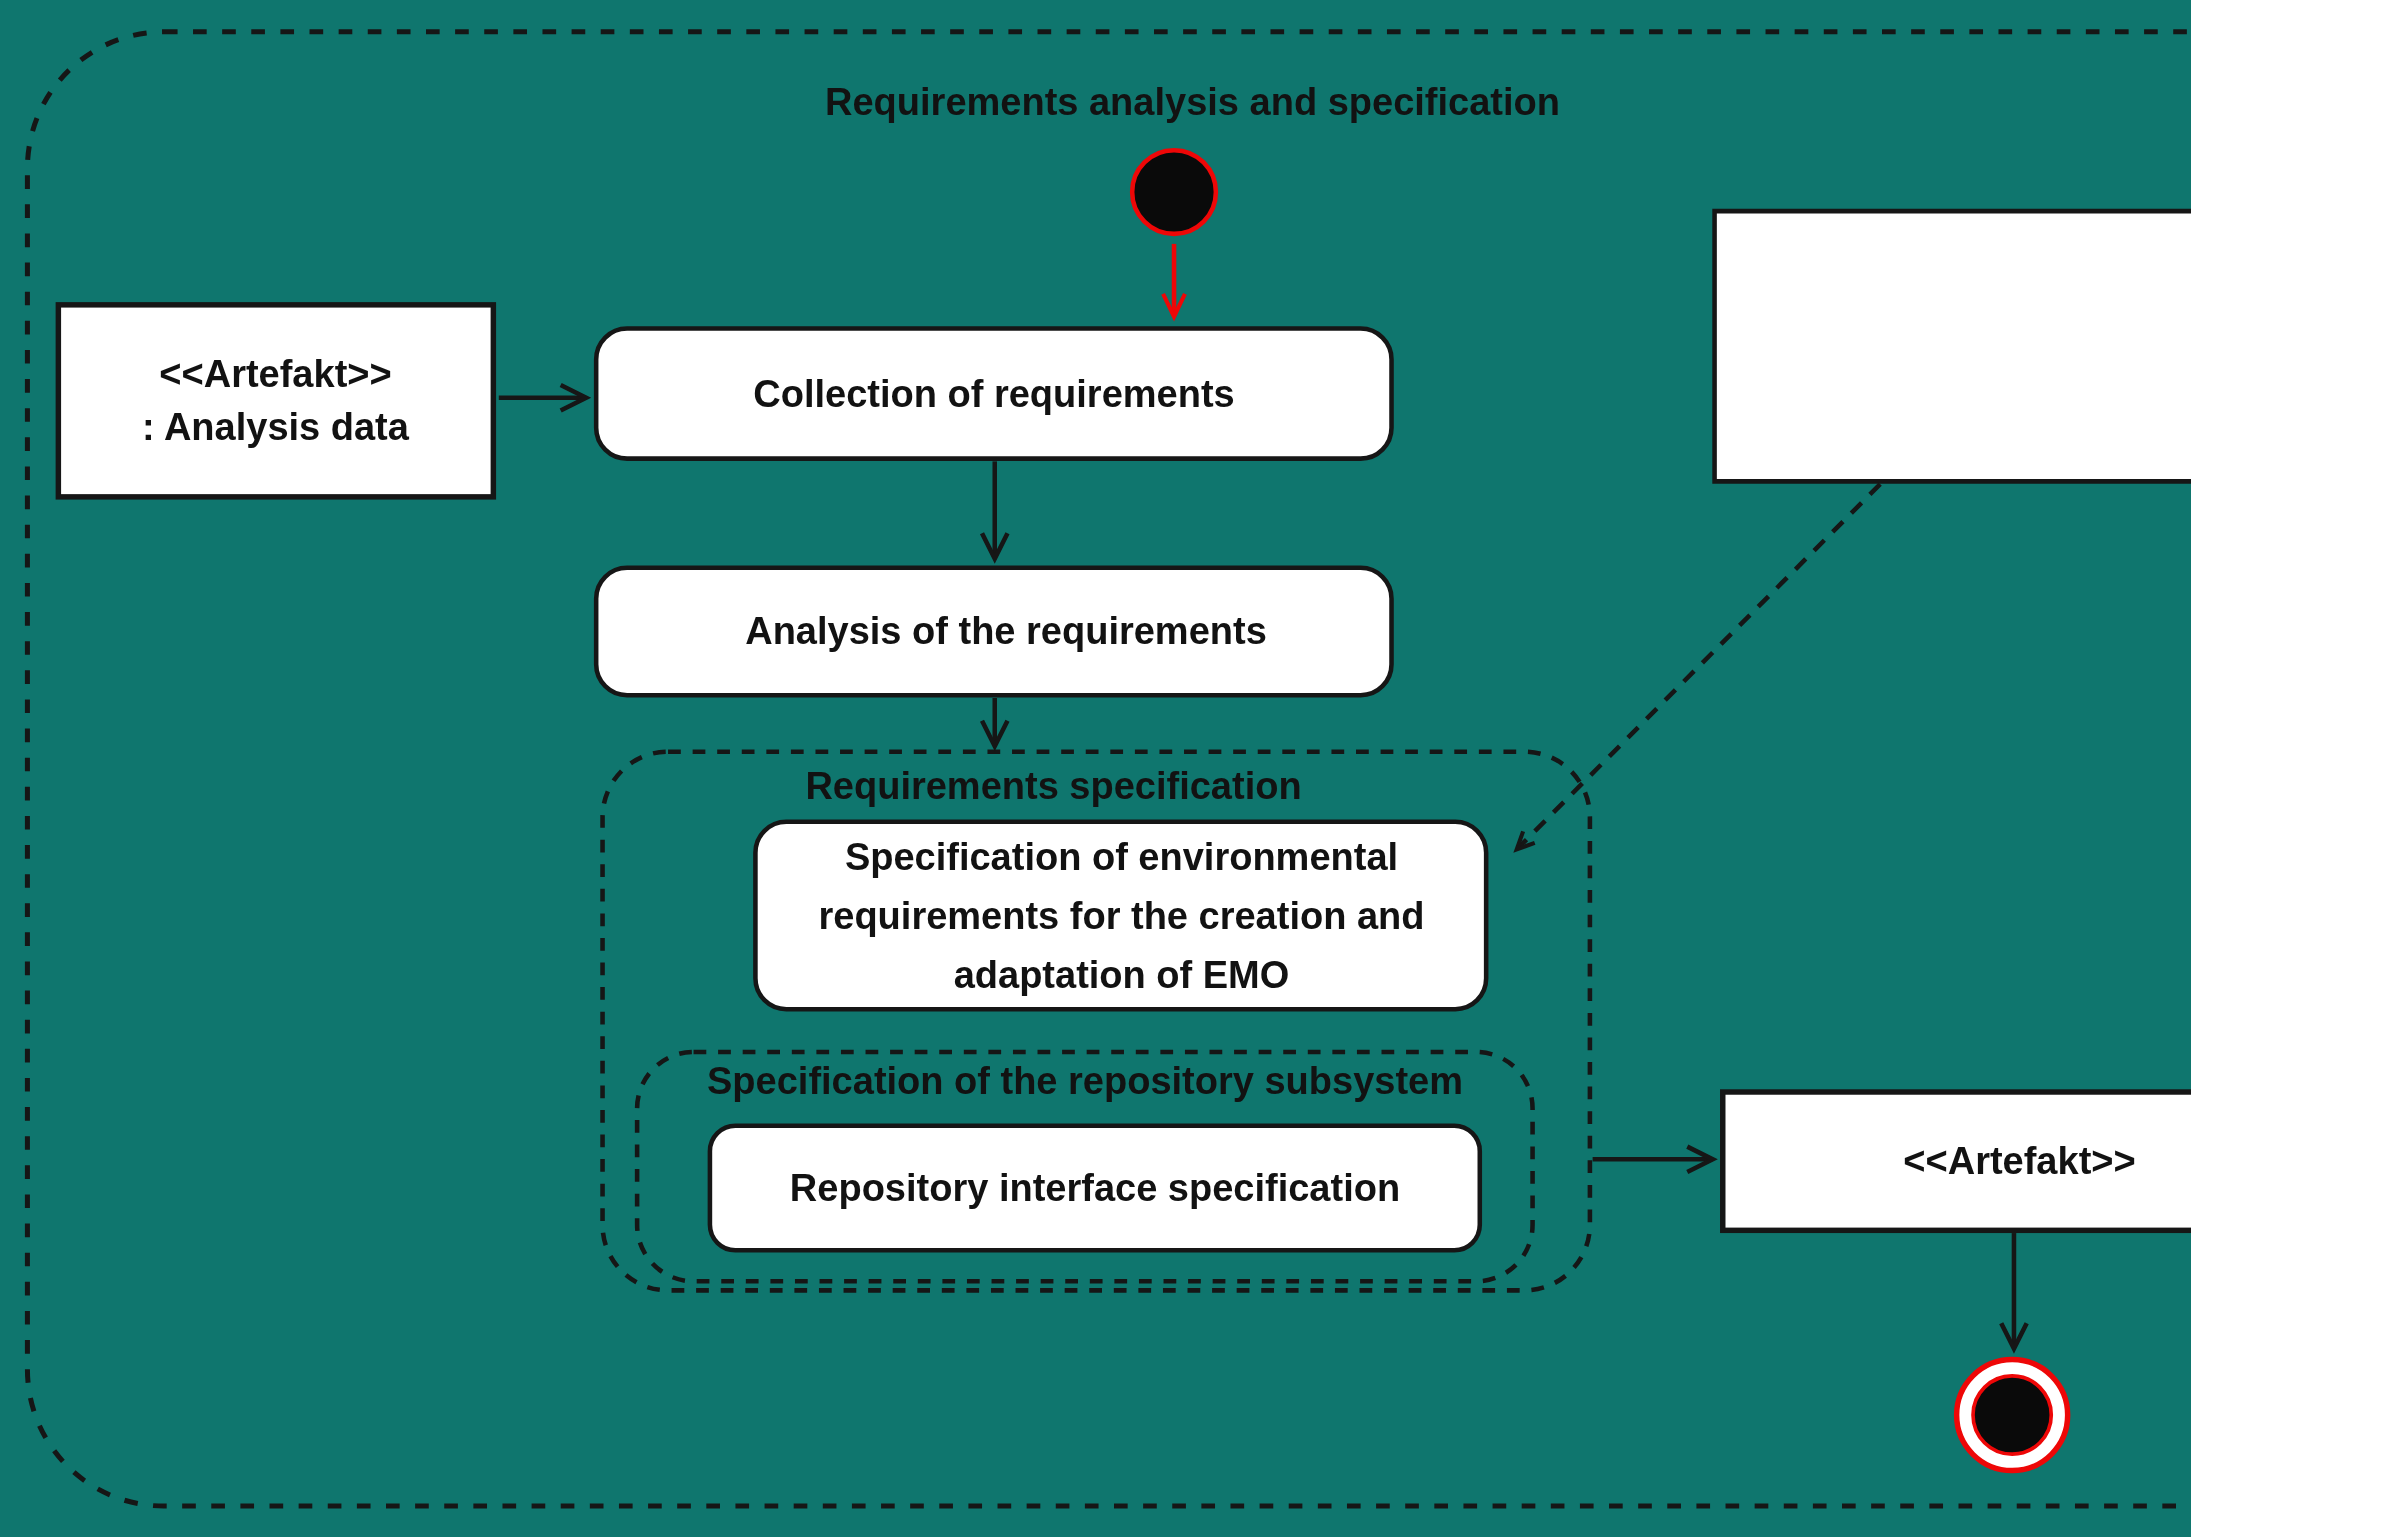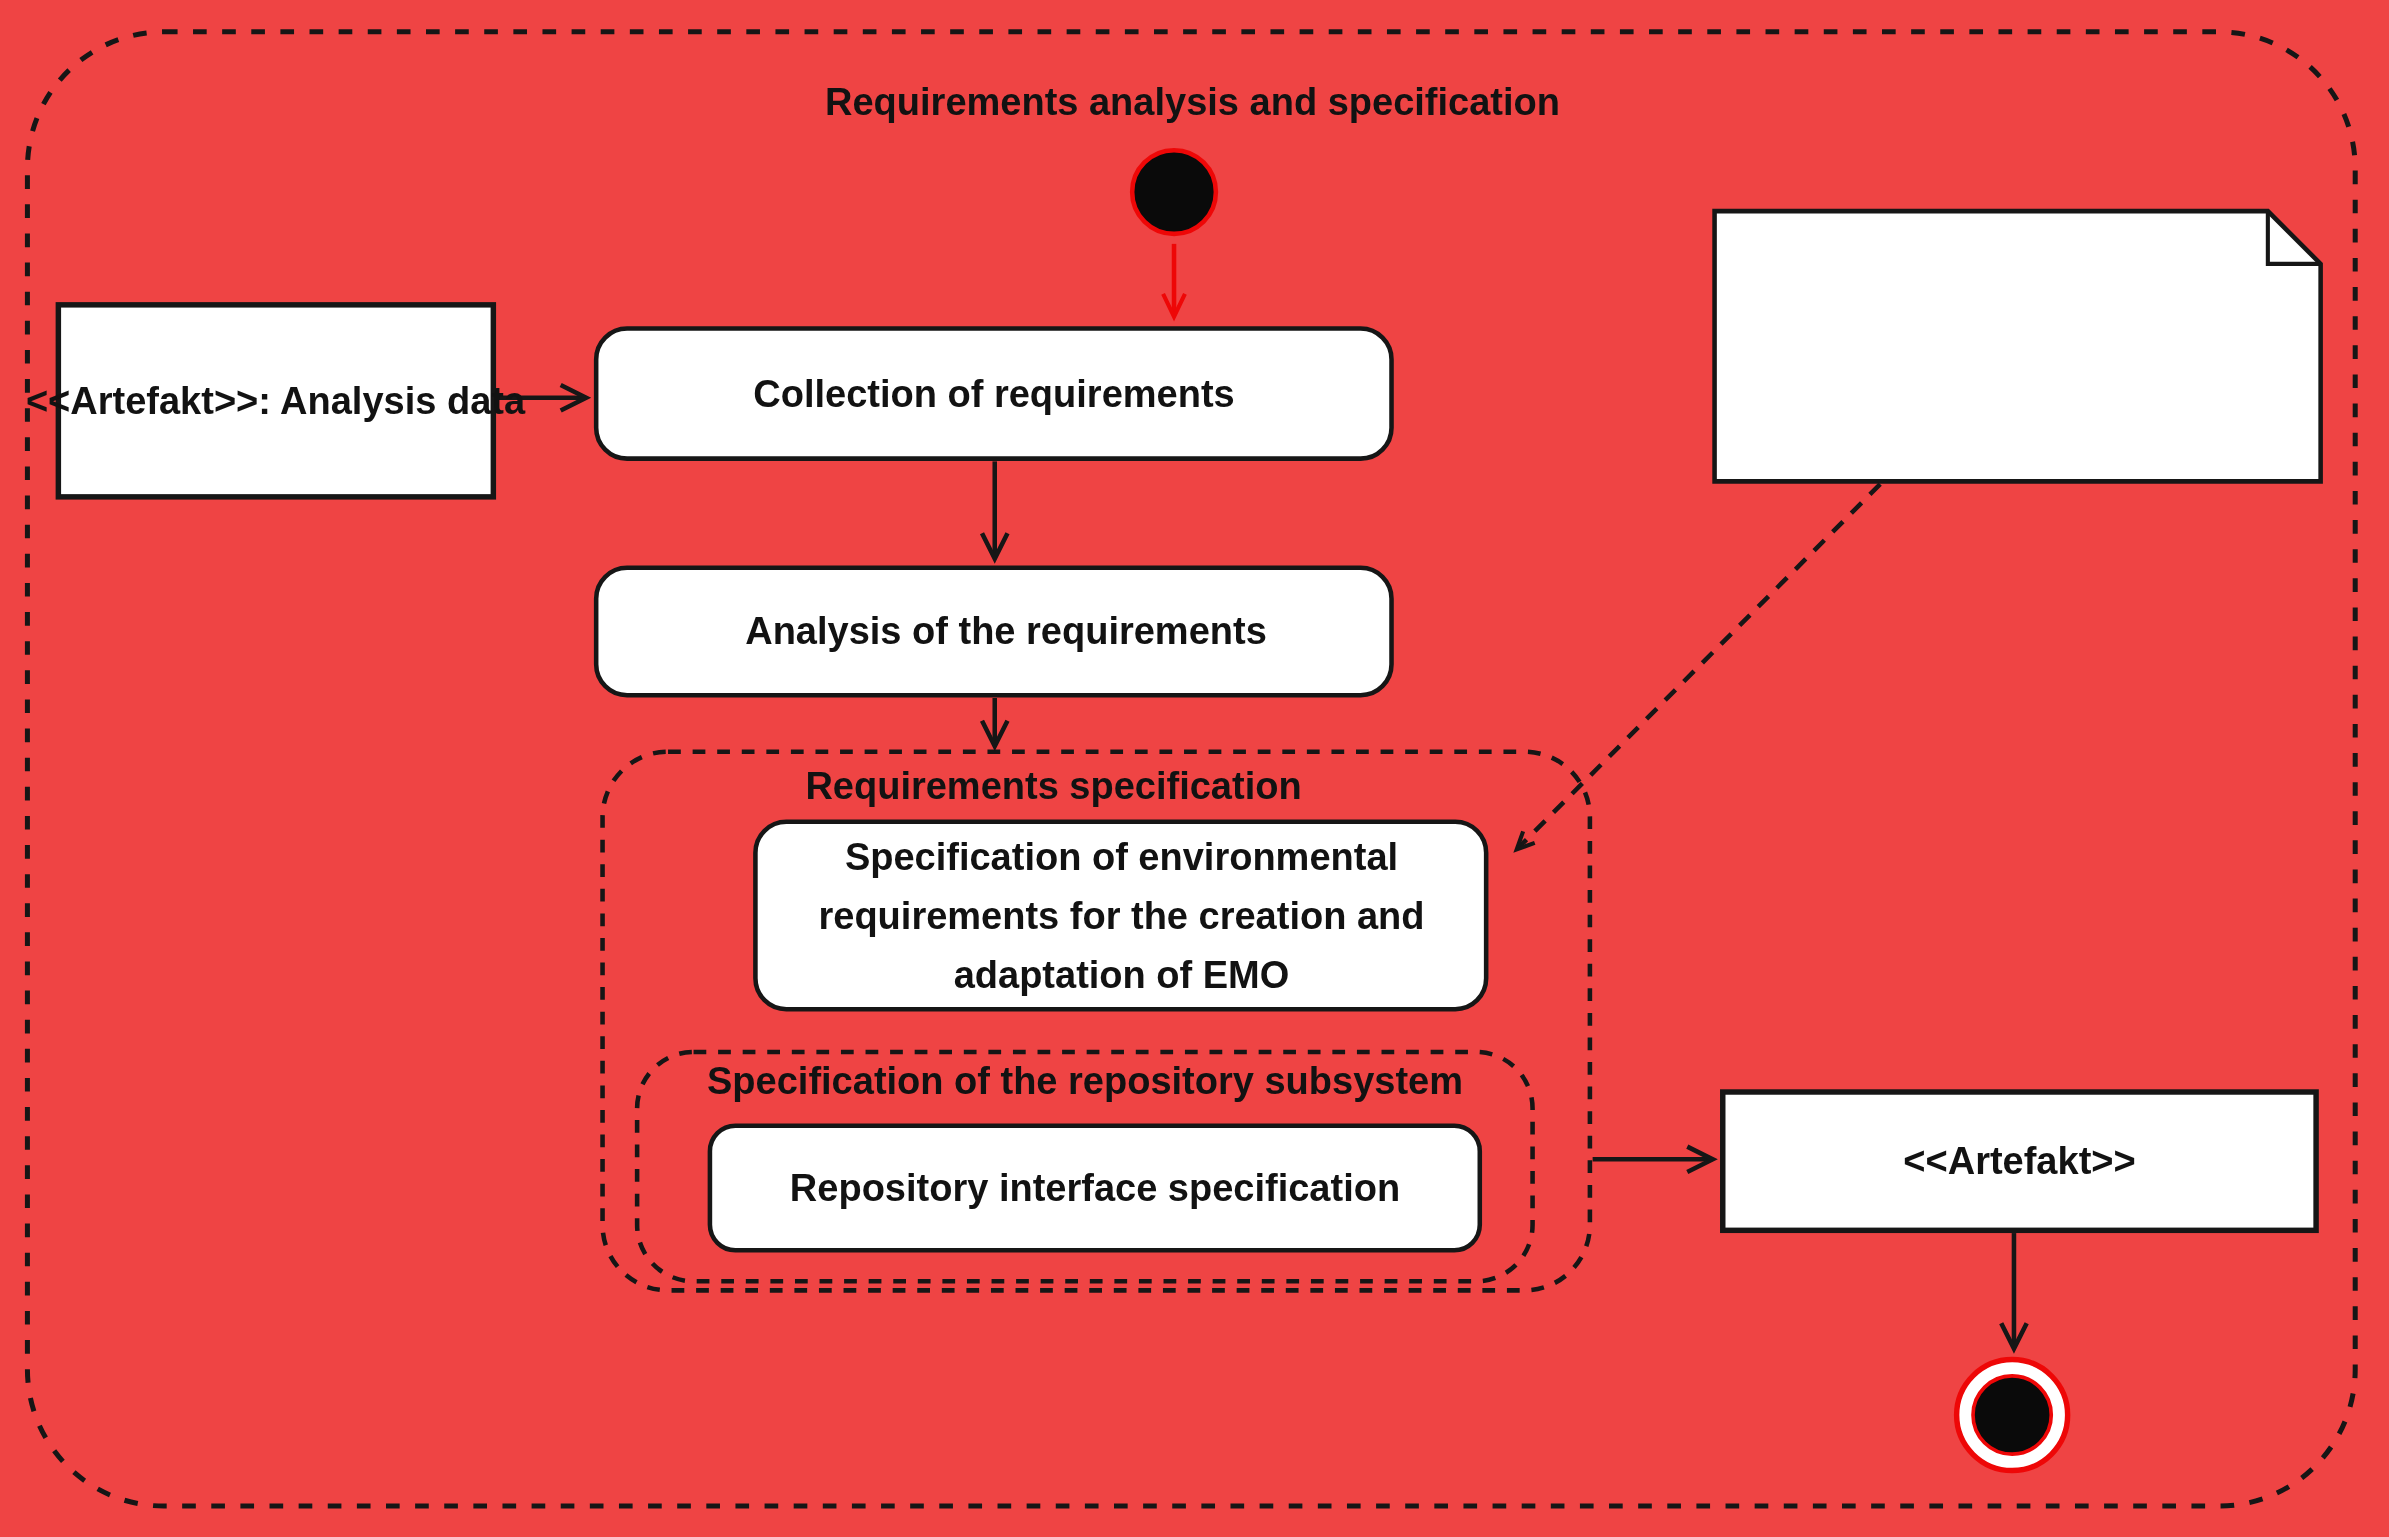--- a/index.html
+++ b/index.html
@@ -1,36 +1,36 @@
 <!DOCTYPE html>
 <html style="font-size:14.6px"><head>
 <meta charset="utf-8">
 <style>
   html,body{margin:0;padding:0;background:#ffffff;}
   #canvas{
     position:relative;
-    width:2389px;height:1537px;
-    background:#ef4444;
+    width:2191px;height:1537px;
+    background:#0f766e;
     font-family:"Liberation Sans","DejaVu Sans",sans-serif;
     color:#121212;
     overflow:hidden;
   }
   #shapes{position:absolute;left:0;top:0;}
   .lbl{
     position:absolute;
     display:flex;align-items:center;justify-content:center;
     text-align:center;
     font-weight:700;
     font-size:38px;
     line-height:53px;
     color:#121212;
     white-space:nowrap;
   }
   .lbl.wrap{white-space:normal;}
-  .lbl.col{flex-direction:row;}
+  .lbl.col{flex-direction:column;}
   .note-text{
     position:absolute;
     font-weight:700;
     font-size:38px;
     line-height:56px;
     text-align:left;
     color:#121212;
     white-space:normal;
   }
 </style>

